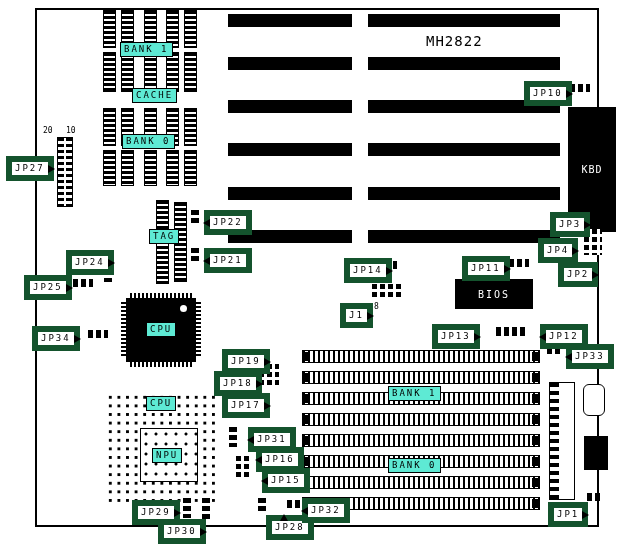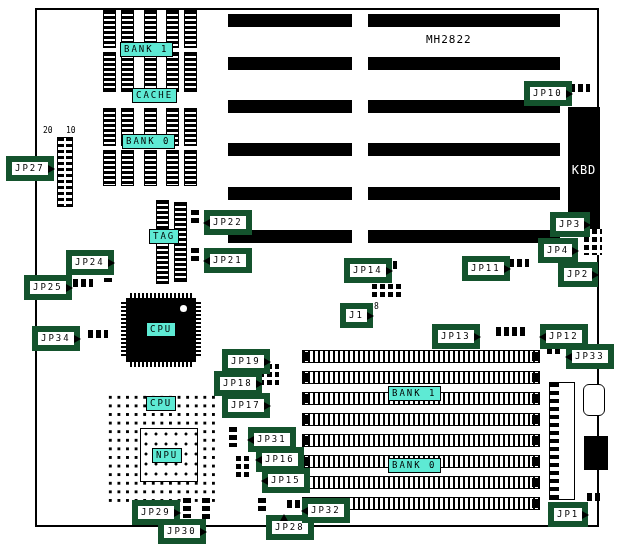--- a/index.html
+++ b/index.html
@@ -55,34 +55,34 @@
   .qdot { position:absolute; right:9px; top:7px; width:7px; height:7px; border-radius:50%; background:#fff; }
 
   
   .pga { position:absolute; left:106px; top:393px; width:112px; height:112px; z-index:1;
          background-image:radial-gradient(circle,#000 1.6px,transparent 1.9px); background-size:8.6px 8.6px; }
   .npu-socket { position:absolute; left:140px; top:428px; width:58px; height:54px; z-index:2;
          border:1px solid #000; background-color:#fff;
          background-image:radial-gradient(circle,#000 1.4px,transparent 1.7px); background-size:10px 10px; }
 
   
-  .kbd-block { position:absolute; left:568px; top:107px; width:32px; height:125px; background:#000; z-index:2;
+  .kbd-block { position:absolute; left:568px; top:107px; width:48px; height:125px; background:#000; z-index:2;
                color:#fff; display:flex; align-items:center; justify-content:center;
-               font-size:12px; letter-spacing:1px; }
+               font-size:10px; letter-spacing:1px; }
   .bios-block { position:absolute; left:455px; top:279px; width:78px; height:30px; background:#000; z-index:2;
                 color:#fff; display:flex; align-items:center; justify-content:center;
                 font-size:10px; letter-spacing:2px; }
   .pwr { position:absolute; left:549px; top:382px; width:26px; height:118px; border:1px solid #000; z-index:2;
          background:linear-gradient(90deg,transparent 0 9px,#fff 9px),
                     repeating-linear-gradient(180deg,#000 0 4px,#fff 4px 8px); }
   .battery { position:absolute; left:583px; top:384px; width:22px; height:32px; border:1px solid #000;
              border-radius:6px; background:#fff; z-index:2; }
   .blackbox { position:absolute; left:584px; top:436px; width:24px; height:34px; background:#000; z-index:2; }
 
-  .model { position:absolute; left:426px; top:33px; font-size:11px; letter-spacing:1px; z-index:3; }
+  .model { position:absolute; left:426px; top:33px; font-size:14px; letter-spacing:1px; z-index:3; }
 </style>
 </head>
 <body>
 
 <div class="stage">
   <div class="board"></div>
 
   <div class="model">MH2822</div>
 
   <div class="isa" style="left:228px;top:14px;width:124px"></div>
@@ -125,20 +125,23 @@
   <div class="dip" style="left:156px;top:200px;height:84px"></div>
   <div class="dip" style="left:174px;top:202px;height:80px"></div>
   <div class="lbl" style="left:149px;top:229px">TAG</div>
 
   <div class="hdr"></div>
   <div class="txt" style="left:43px;top:126px">20</div>
   <div class="txt" style="left:66px;top:126px">10</div>
 
   <div class="kbd-block">
     <span>KBD</span>
+  </div>
+  <div class="bios-block">
+    <span>BIOS</span>
   </div>
 
   <div class="qfp">
     <div class="pins pt"></div>
     <div class="pins pb"></div>
     <div class="pins pl"></div>
     <div class="pins pr"></div>
     <div class="qdot"></div>
   </div>
   <div class="lbl" style="left:146px;top:322px">CPU</div>

